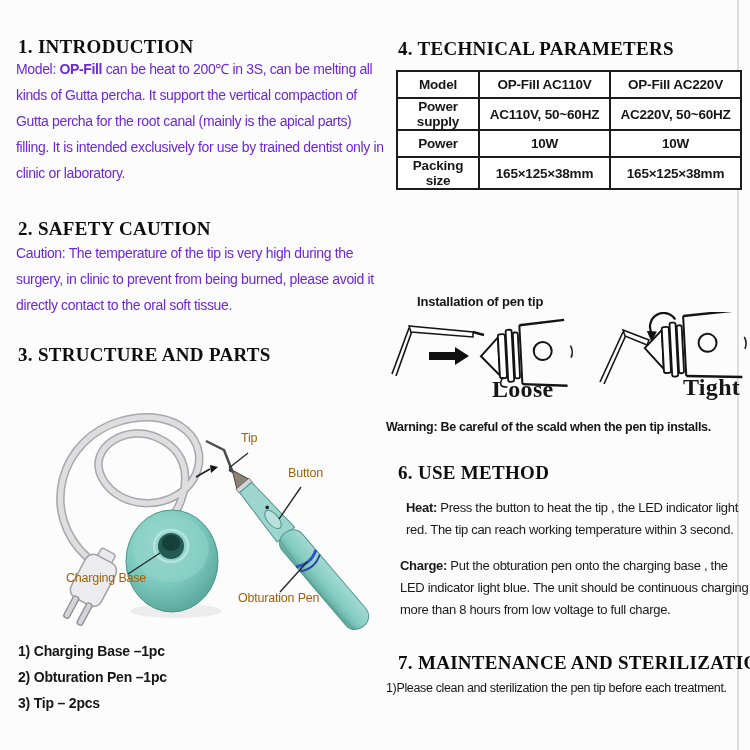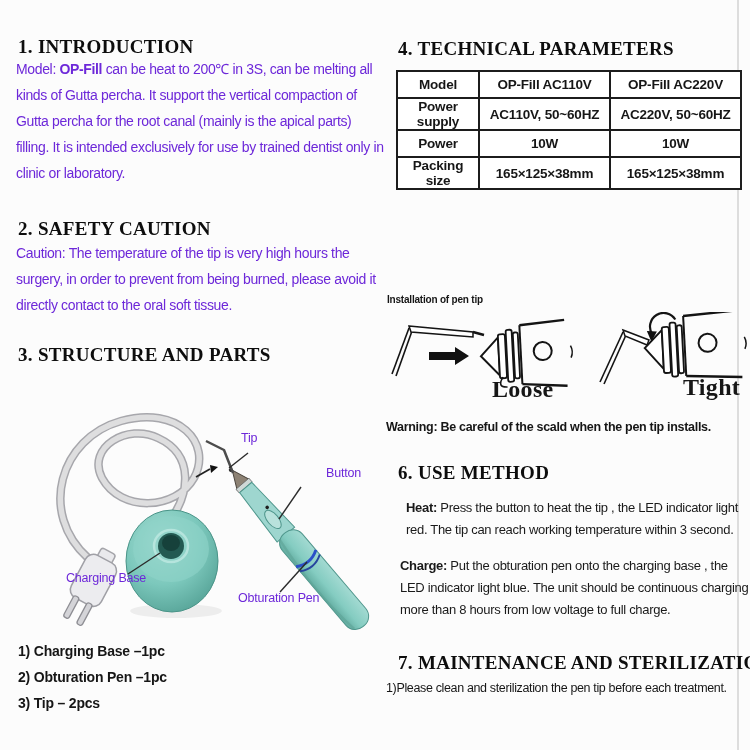--- a/index.html
+++ b/index.html
@@ -6,53 +6,53 @@
   body{width:750px;height:750px;background:#ffffff;overflow:hidden;
        font-family:"Liberation Sans", sans-serif;color:#161616;}
   .page{position:absolute;left:0;top:0;width:750px;height:750px;background:#fcfcfc;}
   .abs{position:absolute;}
   h2.sec-heading{margin:0;font-family:"Liberation Serif", serif;font-weight:700;
        font-size:19px;letter-spacing:.3px;color:#0d0d0d;white-space:nowrap;}
   .body-text{font-size:14px;line-height:26px;letter-spacing:-.35px;color:#6d28d9;}
   .body-text-r{font-size:13px;line-height:22px;letter-spacing:-.3px;color:#1a1a1a;}
   .bold{font-weight:700;}
   .indent{text-indent:26px;}
-  .subhead{font-size:10px;font-weight:700;letter-spacing:-.2px;}
+  .subhead{font-size:13px;font-weight:700;letter-spacing:-.2px;margin-left:30px;}
   .warning-line{font-size:12.5px;font-weight:700;letter-spacing:-.3px;white-space:nowrap;}
   .maint-line{font-size:12.5px;letter-spacing:-.35px;white-space:nowrap;line-height:22px;}
   .parts{font-size:14px;font-weight:700;line-height:26px;letter-spacing:-.2px;}
   table.params{border-collapse:collapse;background:#fff;}
   table.params td{border:2px solid #1c1c1c;text-align:center;vertical-align:middle;
        font-size:13.5px;font-weight:700;letter-spacing:-.2px;padding:0 2px;}
   .col-model{width:76px;}
   .col-v{width:125px;margin-left:22px;}
   tr.r-head td{height:25px;}
   tr.r-supply td{height:29px;}
   tr.r-power td{height:25px;}
   tr.r-pack td{height:29px;}
   .diagram-label{position:absolute;font-family:"Liberation Serif", serif;font-weight:700;
        font-size:24px;letter-spacing:.3px;}
-  .part-label{position:absolute;font-size:12.5px;letter-spacing:-.2px;color:#6d28d9;white-space:nowrap;}
+  .part-label{position:absolute;font-size:12.5px;letter-spacing:-.2px;color:#a16207;white-space:nowrap;}
   .edge-line{position:absolute;top:0;height:750px;width:2px;background:#dddddd;}
   svg{display:block;}
 </style>
 </head>
 <body>
 
 <div class="page">
 
   <div class="edge-line" style="left:737px;"></div>
 
   <h2 class="sec-heading abs" style="left:18px;top:36px;">1. INTRODUCTION</h2>
 
   <p class="body-text abs" style="left:16px;top:56px;width:370px;margin:0;"><span>Model: </span><span class="bold">OP-Fill</span><span> can be heat to 200℃ in 3S, can be melting all kinds of Gutta percha. It support the vertical compaction of Gutta percha for the root canal (mainly is the apical parts) filling. It is intended exclusively for use by trained dentist only in clinic or laboratory.</span></p>
 
   <h2 class="sec-heading abs" style="left:18px;top:218px;">2. SAFETY CAUTION</h2>
 
-  <p class="body-text abs" style="left:16px;top:240px;width:370px;margin:0;">Caution: The temperature of the tip is very high hours the surgery, in order to prevent from being burned, please avoid it directly contact to the oral soft tissue.</p>
+  <p class="body-text abs" style="left:16px;top:240px;width:370px;margin:0;">Caution: The temperature of the tip is very high during the surgery, in clinic to prevent from being burned, please avoid it directly contact to the oral soft tissue.</p>
 
   <h2 class="sec-heading abs" style="left:18px;top:344px;">3. STRUCTURE AND PARTS</h2>
 
   <div class="abs" style="left:8px;top:383px;width:372px;height:255px;">
     <svg width="372" height="255" viewBox="0 0 372 255">
       <defs>
         <radialGradient id="baseGrad" cx="40%" cy="32%" r="75%">
           <stop offset="0%" stop-color="#a9ded4"></stop>
           <stop offset="55%" stop-color="#7cc8bc"></stop>
           <stop offset="100%" stop-color="#55a296"></stop>
@@ -106,21 +106,21 @@
 
       <g stroke="#2b2b2b" stroke-width="1.4">
         <line x1="240" y1="70" x2="221" y2="85"></line>
         <line x1="293" y1="104" x2="271" y2="136"></line>
         <line x1="120" y1="191" x2="152" y2="170"></line>
         <line x1="272" y1="209" x2="299" y2="179"></line>
       </g>
     </svg>
 
     <span class="part-label" style="left:233px;top:48px;">Tip</span>
-    <span class="part-label" style="left:280px;top:83px;margin-left:38px;">Button</span>
+    <span class="part-label" style="left:280px;top:83px;">Button</span>
     <span class="part-label" style="left:58px;top:188px;">Charging Base</span>
     <span class="part-label" style="left:230px;top:208px;">Obturation Pen</span>
   </div>
 
   <div class="parts abs" style="left:18px;top:638px;">
     <div>1) Charging Base –1pc</div>
     <div>2) Obturation Pen –1pc</div>
     <div>3) Tip – 2pcs</div>
   </div>
 

